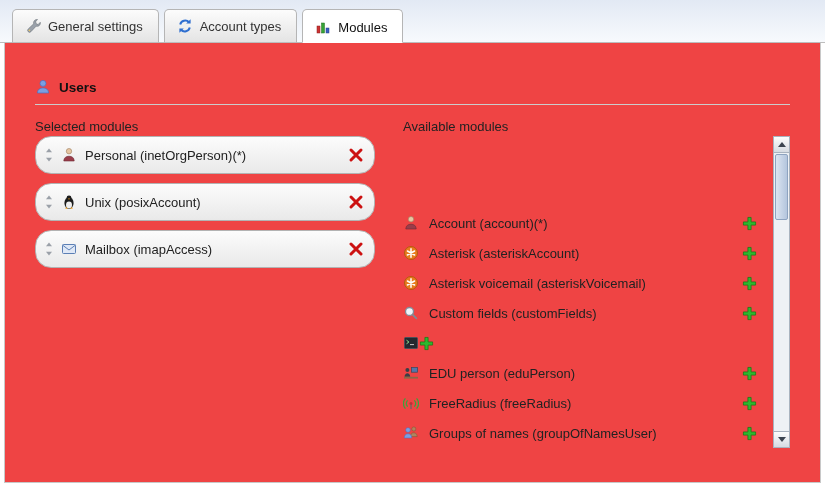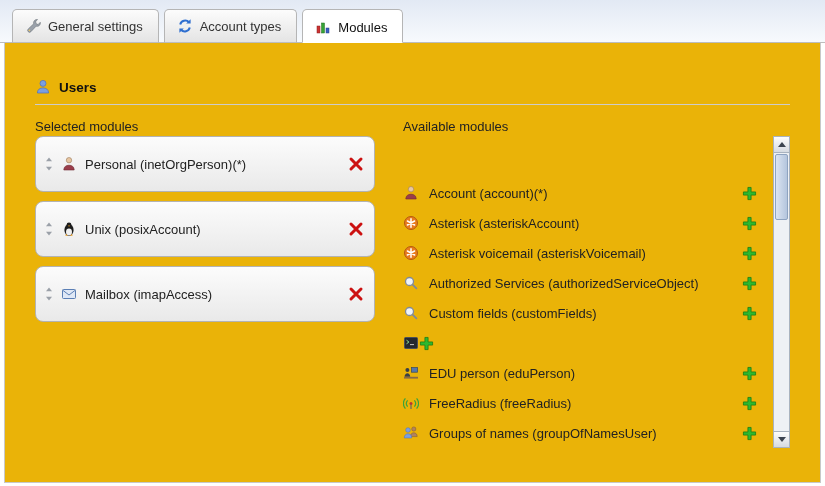--- a/index.html
+++ b/index.html
@@ -24,37 +24,37 @@
     color:#333;cursor:pointer;margin-bottom:-1px;white-space:nowrap;
   }
   .tab.active{
     background:#fff;border-bottom-color:#fff;
     padding-top:9px;z-index:2;color:#111;
   }
   .icon{width:16px;height:16px;flex:none;display:block}
   .icon svg{display:block;width:100%;height:100%}
   
   .panel{
-    margin:0 4px;height:440px;background:#eab308;
+    margin:0 4px;height:440px;background:#ef4444;
     border:1px solid #c8c8c8;border-top:none;
     padding-top:36px;box-sizing:border-box;
   }
   .section-head{display:flex;align-items:center;gap:8px;padding:0 30px;}
   .section-title{font-weight:bold;font-size:13.5px;color:#111;}
   .rule{border:none;border-top:1px solid #ccc;margin:9px 30px 0 30px;}
   
   .columns{display:flex;padding:14px 30px 0 30px;}
   .col-left{width:340px;flex:none;}
   .col-right{flex:1;margin-left:28px;min-width:0;}
   .col-label{color:#222;margin-bottom:2px;}
   
   .sel-item{
     display:flex;align-items:center;
-    height:56px;margin-bottom:9px;padding:0 10px 0 8px;
-    border:1px solid #b3b3b3;border-radius:8px;
+    height:38px;margin-bottom:9px;padding:0 10px 0 8px;
+    border:1px solid #b3b3b3;border-radius:16px;
     background:linear-gradient(#fcfcfc,#e9e9e9);
     cursor:move;box-sizing:border-box;
   }
   .drag{width:10px;height:16px;flex:none;margin-right:7px;display:block}
   .drag svg{display:block;width:100%;height:100%}
   .sel-label{flex:1;margin-left:8px;color:#222;overflow:hidden;white-space:nowrap}
   .btn{width:16px;height:16px;flex:none;cursor:pointer;display:block}
   .btn svg{display:block;width:100%;height:100%}
   
   .avail-wrap{display:flex;align-items:flex-end;}
@@ -257,34 +257,20 @@
                 </svg>
             </span>
             <span class="avail-label">Asterisk voicemail (asteriskVoicemail)</span>
             <span class="btn add">
               <svg viewBox="0 0 16 16">
                   <path d="M6.3 1.5h3.4v4.8h4.8v3.4H9.7v4.8H6.3V9.7H1.5V6.3h4.8z" fill="#2eb82e" stroke="#157a15" stroke-width="0.8"></path>
                 </svg>
             </span>
           </div>
 
-          <div class="avail-item">
-            <span class="icon">
-              <svg viewBox="0 0 16 16">
-                  <circle cx="6.5" cy="6.5" r="4" fill="#eef4fa" stroke="#828a96" stroke-width="1.3"></circle>
-                  <path d="M9.6 9.6l3.8 3.8" stroke="#828a96" stroke-width="1.8" stroke-linecap="round"></path>
-                </svg>
-            </span>
-            <span class="avail-label">Authorized Services (authorizedServiceObject)</span>
-            <span class="btn add">
-              <svg viewBox="0 0 16 16">
-                  <path d="M6.3 1.5h3.4v4.8h4.8v3.4H9.7v4.8H6.3V9.7H1.5V6.3h4.8z" fill="#2eb82e" stroke="#157a15" stroke-width="0.8"></path>
-                </svg>
-            </span>
-          </div>
 
           <div class="avail-item">
             <span class="icon">
               <svg viewBox="0 0 16 16">
                   <circle cx="6.5" cy="6.5" r="4" fill="#eef4fa" stroke="#828a96" stroke-width="1.3"></circle>
                   <path d="M9.6 9.6l3.8 3.8" stroke="#828a96" stroke-width="1.8" stroke-linecap="round"></path>
                 </svg>
             </span>
             <span class="avail-label">Custom fields (customFields)</span>
             <span class="btn add">

